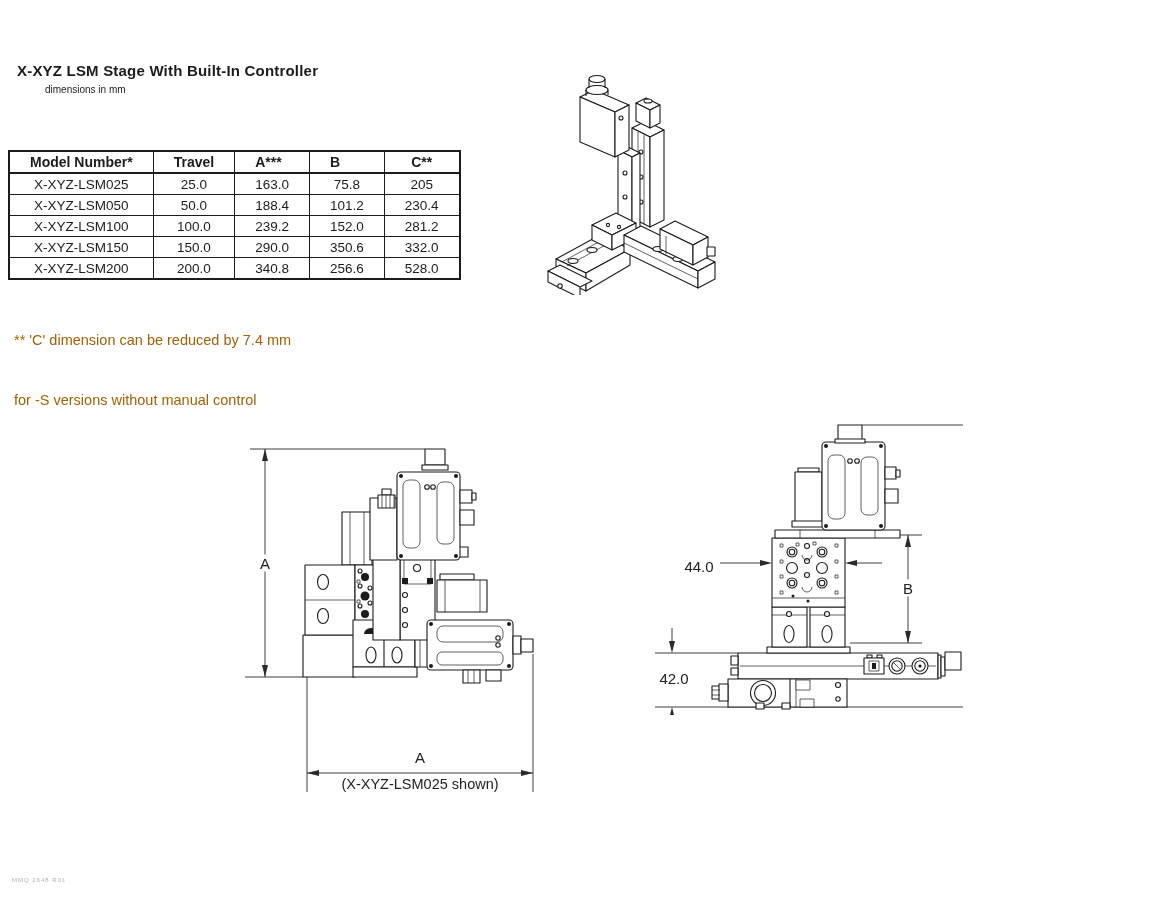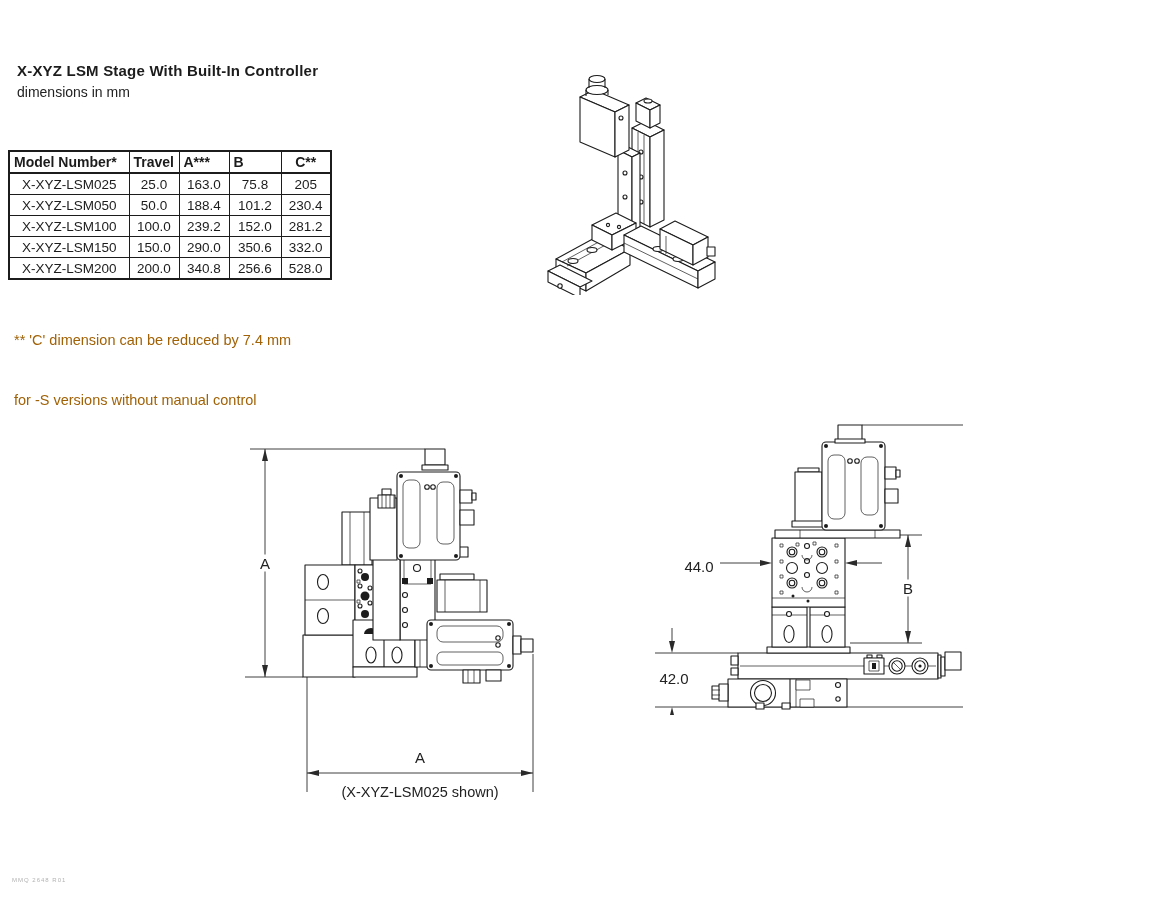--- a/index.html
+++ b/index.html
@@ -1,35 +1,35 @@
 <!DOCTYPE html>
 <html><head>
 <meta charset="utf-8">
 <style>
   html,body { margin:0; padding:0; background:#fff; }
   .page { position:relative; width:963px; height:900px; background:#fff;
           font-family:"Liberation Sans", sans-serif; color:#1c1c1c; overflow:hidden; }
   .abs { position:absolute; }
 
   .title { font-size:15px; font-weight:bold; letter-spacing:.2px; margin:0; }
-  .subtitle { font-size:14px; margin-top:5px; color:#222; }
+  .subtitle { font-size:10px; margin-top:5px; color:#222;margin-left:28px; }
 
   table.dims { border-collapse:collapse; border:2px solid #1c1c1c; font-size:13.5px; table-layout:fixed; }
-  table.dims th, table.dims td { border:1px solid #1c1c1c; padding:1px 4px; height:18px;
+  table.dims th, table.dims td { border:1px solid #1c1c1c; padding:1px 20px; height:18px;
           overflow:hidden; white-space:nowrap; }
   table.dims th { font-size:14px; font-weight:bold; text-align:left; border-bottom:2px solid #1c1c1c; }
   table.dims td { text-align:center; }
   table.dims td.cc, table.dims th.cc { text-align:center; }
 
   .footnote { font-size:14.5px; line-height:21px; color:#a16207; }
 
   .dimlabel { position:absolute; transform:translate(-50%,-50%); font-size:15px;
           color:#222; background:#fff; padding:0 3px; white-space:nowrap; z-index:5; }
   .nobg { background:transparent; }
-  .caption { font-size:14.5px;margin-top:8px; }
+  .caption { font-size:14.5px; }
 
   .docnum { position:absolute; left:12px; top:877px; font-size:6px; color:#b3b3b3; letter-spacing:1px; }
 
   
   .ln    { fill:#fff;  stroke:#1c1c1c; stroke-width:1.1; stroke-linejoin:round; }
   .nf    { fill:none;  stroke:#1c1c1c; stroke-width:1.1; }
   .thin  { stroke-width:.7; }
   .blk   { fill:#1c1c1c; stroke:none; }
   .dim   { fill:none; stroke:#2a2a2a; stroke-width:.9; }
   .ah    { fill:#2a2a2a; stroke:none; }

